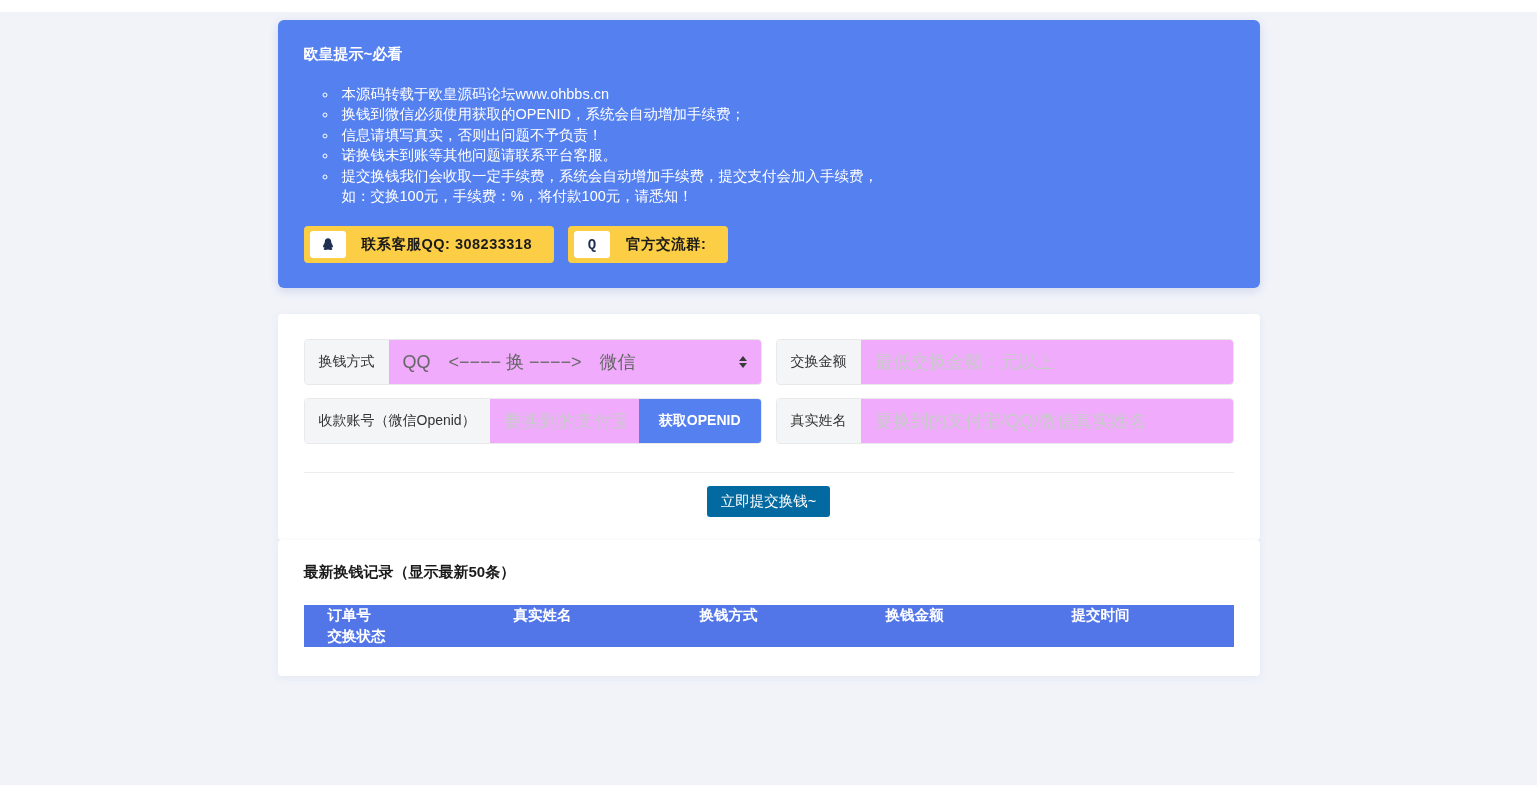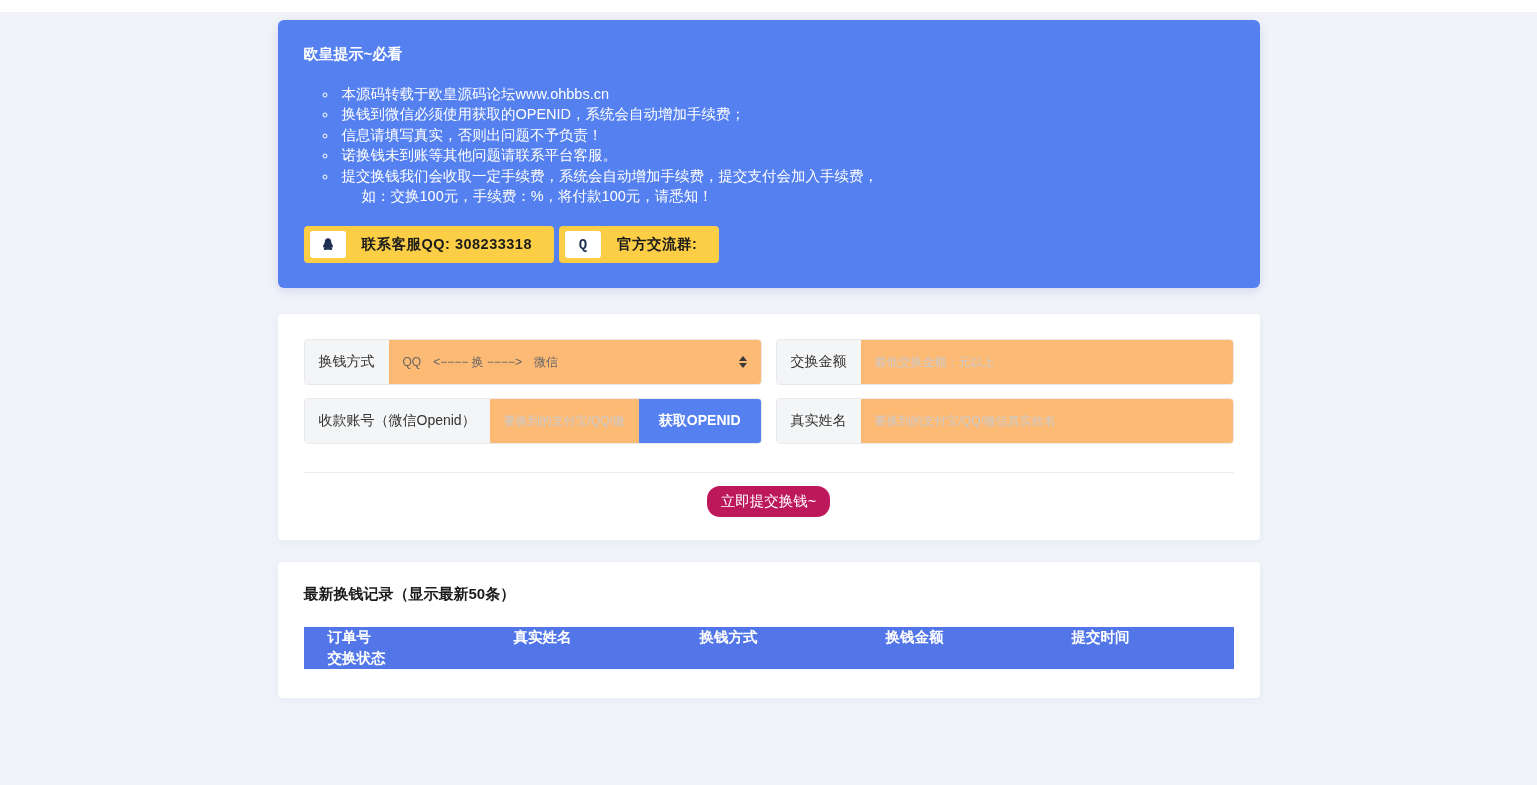--- a/index.html
+++ b/index.html
@@ -20,22 +20,22 @@
     background:#5580f0;
     border-radius:6px;
     color:#fff;
     padding:25px 26px 24px 26px;
     height:268px;
     box-shadow:0 3px 10px rgba(70,90,180,0.18);
   }
   .notice-title { font-weight:bold; font-size:15px; margin-bottom:20px; }
   .notice-list { list-style:circle; margin-left:34px; font-size:14.5px; line-height:20.4px; }
   .notice-list li { padding-left:4px; }
-  .notice-list li.no-bullet { list-style:none;margin-left:20px; }
-  .notice-buttons { display:flex; gap:5px; margin-top:20px; }
+  .notice-list li.no-bullet { list-style:none; }
+  .notice-buttons { display:flex; gap:14px; margin-top:20px; }
   .qq-btn {
     background:#fcce45;
     border:none;
     border-radius:4px;
     height:37px;
     display:flex;
     align-items:center;
     padding:0 22px 0 6px;
     cursor:pointer;
     font-family:inherit;
@@ -76,24 +76,24 @@
     color:#333;
     font-size:14px;
     white-space:nowrap;
     flex:0 0 auto;
   }
   .ig-field { flex:1 1 auto; min-width:0; position:relative; display:flex; }
   .ig-field input, .ig-field select {
     width:100%; height:100%;
     border:none; outline:none;
     padding:0 14px;
-    font-size:12px;
+    font-size:18px;
     color:#666;
     font-family:inherit;
-    background:#fdba74;
+    background:#f0abfc;
     appearance:none; -webkit-appearance:none; -moz-appearance:none;
   }
   .ig-field input::placeholder { color:#c9c9cc; opacity:1; }
   .select-arrows {
     position:absolute; right:14px; top:50%; transform:translateY(-50%);
     display:flex; flex-direction:column; gap:2px; pointer-events:none;
   }
   .select-arrows .up {
     width:0; height:0;
     border-left:4px solid transparent; border-right:4px solid transparent;
@@ -111,33 +111,33 @@
     border:none;
     font-size:14px;
     font-weight:bold;
     padding:0 20px;
     cursor:pointer;
     font-family:inherit;
   }
   .form-divider { border:none; border-top:1px solid #ededef; margin:28px 0 0 0; }
   .submit-wrap { display:flex; justify-content:center; margin-top:13px; }
   .submit-btn {
-    background:#be185d;
+    background:#0369a1;
     color:#fff;
     border:none;
-    border-radius:13px;
+    border-radius:3px;
     height:31px;
     padding:0 14px;
     font-size:14.5px;
     cursor:pointer;
     font-family:inherit;
   }
 
   
-  .records-card { margin-top:22px; padding:23px 26px 31px 26px; height:136px; }
+  .records-card { padding:23px 26px 31px 26px; height:136px; }
   .records-title { font-weight:bold; font-size:15px; color:#1b1b1b; margin-bottom:23px; }
   .table-head {
     background:#5276e8;
     height:42px;
     display:grid;
     grid-template-columns:repeat(5,1fr);
     align-items:center;
   }
   .table-head .th {
     color:#fff;

